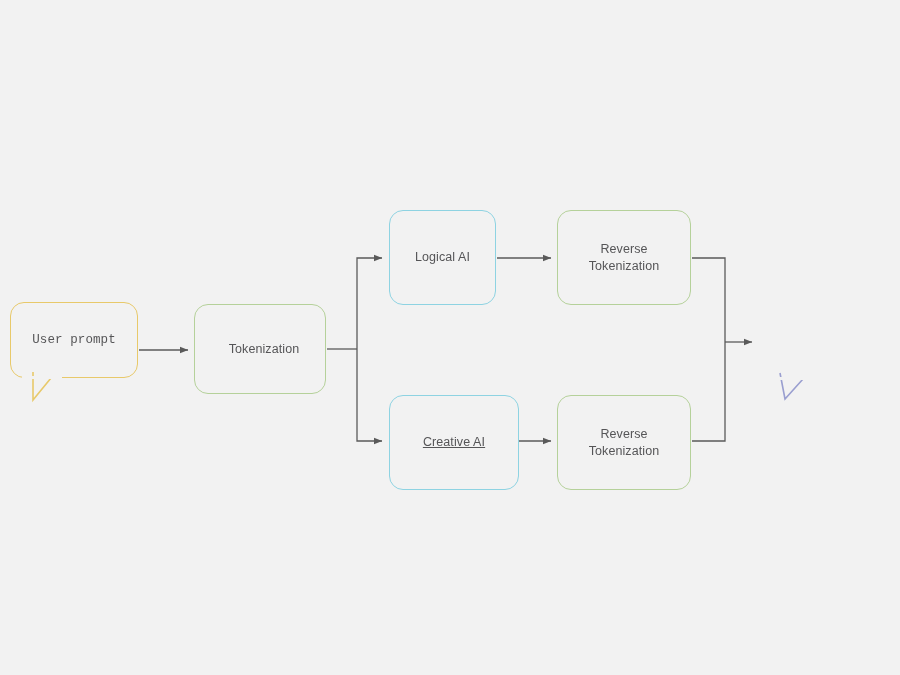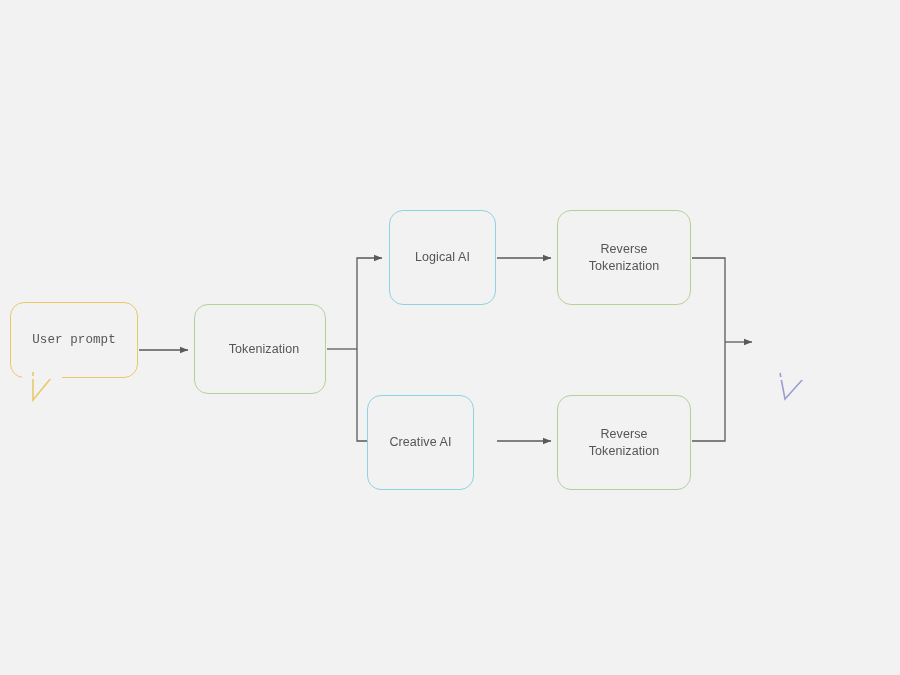--- a/index.html
+++ b/index.html
@@ -111,21 +111,21 @@
   </svg>
 
   <div class="node" id="node-tokenization" style="left:194px; top:304px; width:132px; height:90px; border-color:#b5d19a;padding-left:8px;">
     <span class="label">Tokenization</span>
   </div>
 
   <div class="node" id="node-logical-ai" style="left:389px; top:210px; width:107px; height:95px; border-color:#8ed3e2;">
     <span class="label">Logical AI</span>
   </div>
 
-  <div class="node" id="node-creative-ai" style="left:367px; top:395px; width:107px; height:95px; border-color:#8ed3e2;">
+  <div class="node" id="node-creative-ai" style="left:389px; top:395px; width:130px; height:95px; border-color:#8ed3e2;text-decoration:underline;">
     <span class="label">Creative AI</span>
   </div>
 
   <div class="node" id="node-reverse-tokenization-logical" style="left:557px; top:210px; width:134px; height:95px; border-color:#b5d19a;">
     <span class="label">Reverse Tokenization</span>
   </div>
 
   <div class="node" id="node-reverse-tokenization-creative" style="left:557px; top:395px; width:134px; height:95px; border-color:#b5d19a;">
     <span class="label">Reverse Tokenization</span>
   </div>

